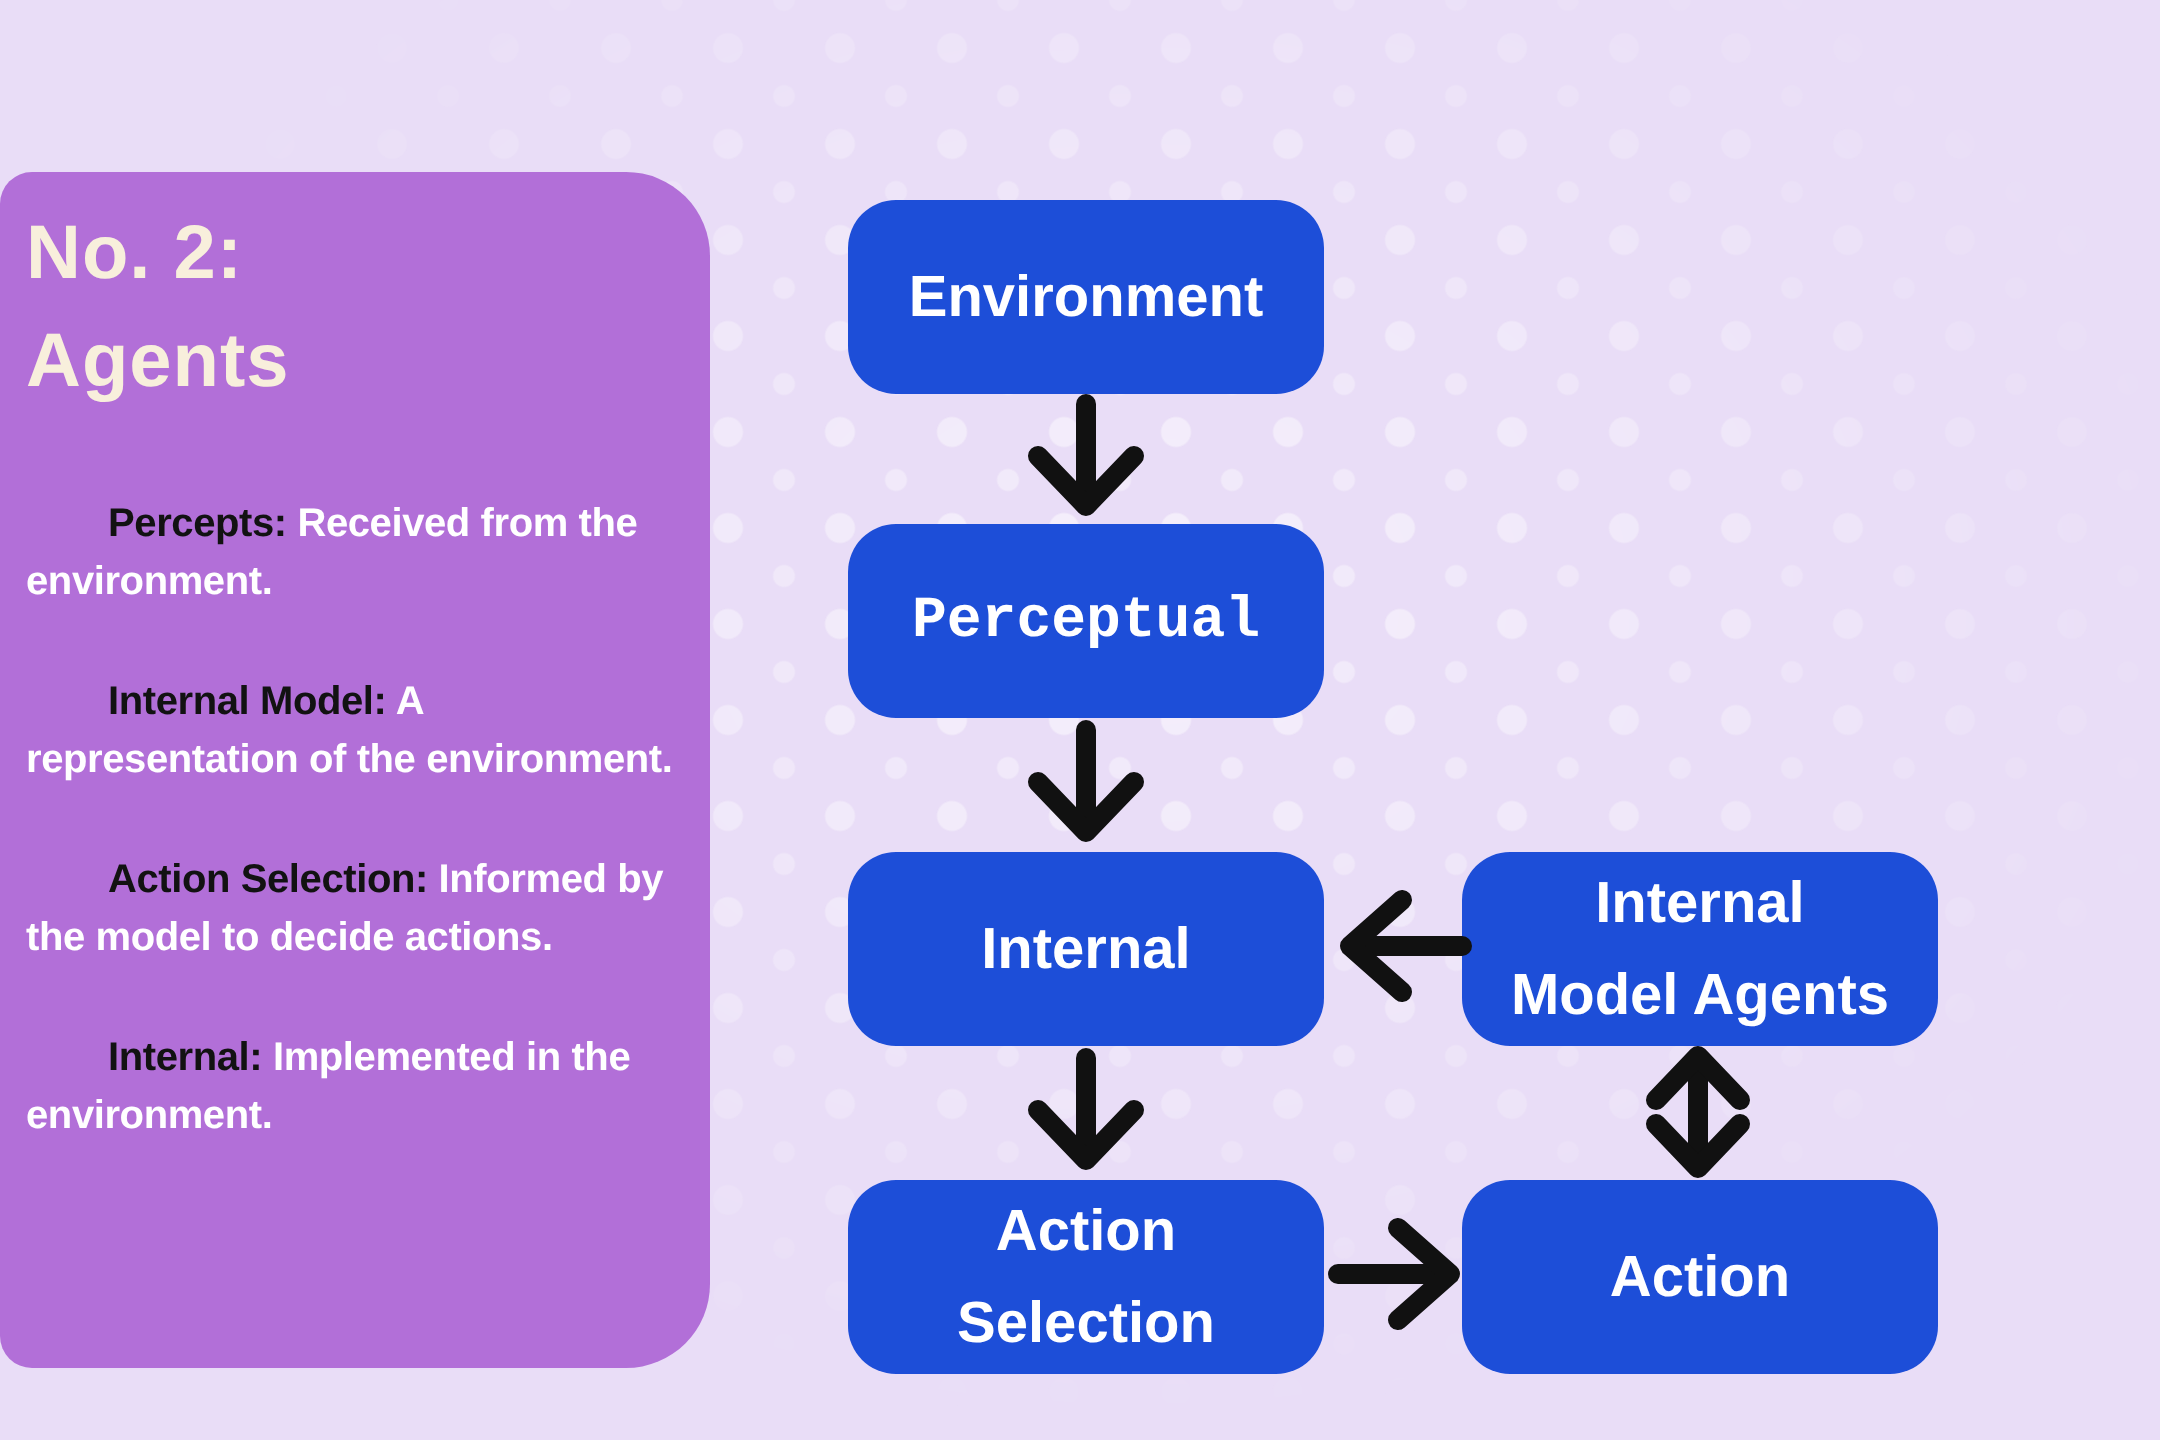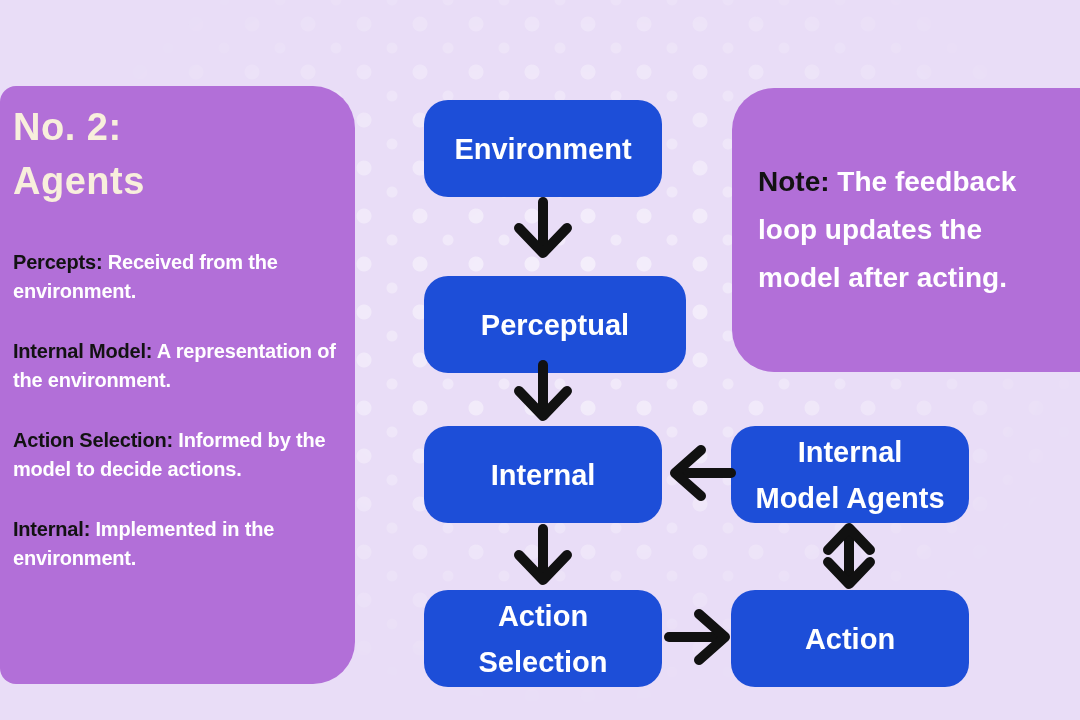--- a/index.html
+++ b/index.html
@@ -22,31 +22,31 @@
   
   .panel{
     position:absolute;left:0;top:86px;width:355px;height:598px;
     background:#b26fd8;border-radius:16px 42px 42px 16px;
     box-sizing:border-box;padding:14px 12px 0 13px;
   }
   .panel-title{font-size:38px;line-height:54px;font-weight:800;color:#f8efdc;letter-spacing:.5px;margin:0;}
   .panel-title span{display:block;}
   .panel-items{margin-top:40px;}
   .item{font-size:20px;line-height:29px;font-weight:700;letter-spacing:-.2px;color:#ffffff;margin-bottom:31px;}
-  .item b{color:#121212;font-weight:800;}
+  .item b{color:#121212;font-weight:800;margin-left:41px;}
   
   .node{
     position:absolute;background:#1d4ed8;border-radius:24px;
     display:flex;flex-direction:column;justify-content:center;align-items:center;
     color:#ffffff;font-size:29px;line-height:46px;font-weight:700;text-align:center;
     box-sizing:border-box;padding:0 8px;
   }
   .node span{display:block;}
   .n-env{left:424px;top:100px;width:238px;height:97px;}
-  .n-per{left:424px;top:276px;width:262px;height:97px;}
+  .n-per{left:424px;top:262px;width:238px;height:97px;font-family:Liberation Mono, monospace;}
   .n-int{left:424px;top:426px;width:238px;height:97px;}
   .n-sel{left:424px;top:590px;width:238px;height:97px;}
   .n-upd{left:731px;top:426px;width:238px;height:97px;}
   .n-act{left:731px;top:590px;width:238px;height:97px;}
   
   .arrow{position:absolute;}
   .arrow path{fill:none;stroke:#111111;stroke-width:10;stroke-linecap:round;stroke-linejoin:round;}
   
   .note{
     position:absolute;left:732px;top:88px;width:348px;height:284px;
@@ -116,16 +116,13 @@
   <svg class="arrow" style="left:664px;top:607px;" width="72" height="60" viewBox="0 0 72 60">
     <path d="M5 30 L56 30"></path>
       <path d="M35 7 L61 30 L35 53"></path>
   </svg>
   <svg class="arrow" style="left:821px;top:522px;" width="56" height="68" viewBox="0 0 56 68">
     <path d="M28 10 L28 58"></path>
       <path d="M7 28 L28 6 L49 28"></path>
       <path d="M7 40 L28 62 L49 40"></path>
   </svg>
 
-  <div class="note">
-    <p class="note-text"><b>Note:</b><span> The feedback loop updates the model after acting.</span></p>
-  </div>
 </div>
 
 </body></html>

